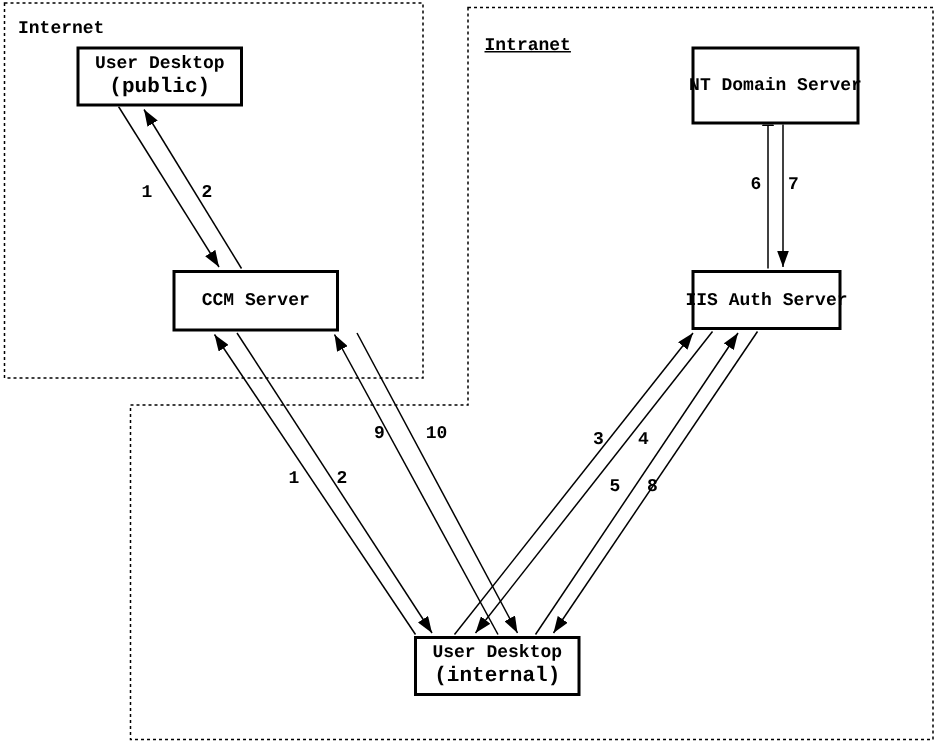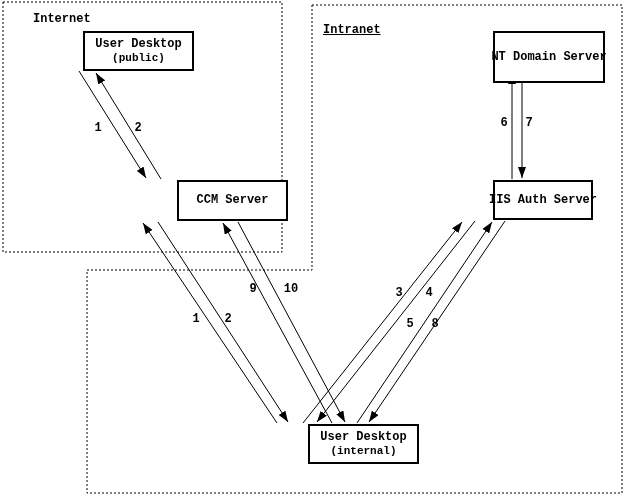--- a/index.html
+++ b/index.html
@@ -5,22 +5,22 @@
   html,body{margin:0;padding:0;background:#ffffff;}
   #canvas{position:relative;width:627px;height:497px;background:#ffffff;overflow:hidden;
           font-family:"Liberation Mono",monospace;}
   #diagram-svg{position:absolute;left:0;top:0;}
   #diagram-svg .region{fill:none;stroke:#000;stroke-width:1;stroke-dasharray:2 2;}
   #diagram-svg line{stroke:#000;stroke-width:1;}
   #diagram-svg .elabel{font-family:"Liberation Mono",monospace;font-size:12px;font-weight:bold;
           text-anchor:middle;fill:#000;}
   .node{position:absolute;box-sizing:border-box;border:2px solid #000;background:#fff;
         display:flex;flex-direction:column;align-items:center;justify-content:center;
-        font-size:12px;font-weight:bold;color:#000;line-height:1.2;white-space:nowrap;margin-left:32px;}
-  .node .subtitle{font-size:11px;font-weight:bold;}
+        font-size:12px;font-weight:bold;color:#000;line-height:1.2;white-space:nowrap;}
+  .node .subtitle{font-size:14px;font-weight:bold;}
   .node .subtitle:empty{display:none;}
   .region-label{position:absolute;font-size:12px;font-weight:bold;color:#000;line-height:1;}
 </style>
 </head>
 <body>
 
 <div id="canvas">
   <svg id="diagram-svg" width="627" height="497">
       <defs>
         <marker id="ah" markerUnits="userSpaceOnUse" markerWidth="12" markerHeight="8" refX="11" refY="4" orient="auto">
@@ -53,32 +53,32 @@
       <text class="elabel" x="504" y="126">6</text>
       <line x1="522" y1="72" x2="522" y2="178" marker-end="url(#ah)"></line>
       <text class="elabel" x="529" y="126">7</text>
     </svg>
 
   <div class="node" style="left: 51px; top: 31px; width: 111px; height: 40px;">
     <div class="title">User Desktop</div>
     <div class="subtitle">(public)</div>
   </div>
 
-  <div class="node" style="left: 145px; top: 180px; width: 111px; height: 41px;">
+  <div class="node" style="left: 115px; top: 180px; width: 111px; height: 41px;">
     <div class="title">CCM Server</div>
   </div>
 
   <div class="node" style="left: 461px; top: 31px; width: 112px; height: 52px;">
     <div class="title">NT Domain Server</div>
   </div>
 
   <div class="node" style="left: 461px; top: 180px; width: 100px; height: 40px;">
     <div class="title">IIS Auth Server</div>
   </div>
 
   <div class="node" style="left: 276px; top: 424px; width: 111px; height: 40px;">
     <div class="title">User Desktop</div>
     <div class="subtitle">(internal)</div>
   </div>
 
-  <div class="region-label" style="left: 12px; top: 13px; margin-left: 21px;">Internet</div>
+  <div class="region-label" style="left: 12px; top: 13px;">Internet</div>
   <div class="region-label" style="left: 323px; top: 24px; text-decoration: underline;">Intranet</div>
 </div>
 
 </body></html>

